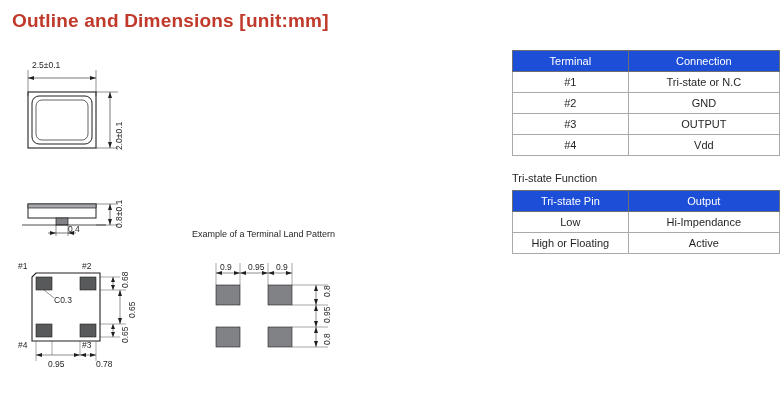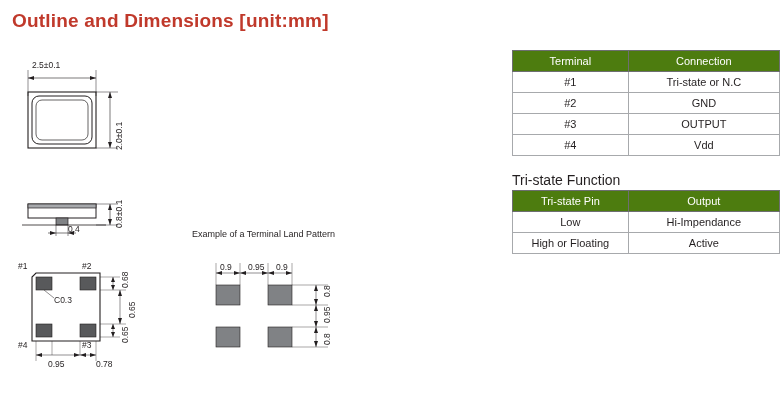--- a/index.html
+++ b/index.html
@@ -43,21 +43,21 @@
     text-align: center;
   }
 
   
   table.spec {
     position: absolute;
     border-collapse: collapse;
     font-size: 11px;
   }
   table.spec th {
-    background: #4d7c0f;
+    background: #1d4ed8;
     color: #ffffff;
     font-weight: normal;
     border: 1px solid #6d6e71;
     padding: 4px 6px;
     text-align: center;
     margin-top: 16px;
   }
   table.spec td {
     border: 1px solid #a7a9ac;
     padding: 4px 6px;
@@ -66,21 +66,21 @@
     background: #ffffff;
   }
   #terminal-table { left: 512px; top: 50px; }
   #terminal-table th:nth-child(1), #terminal-table td:nth-child(1) { width: 104px; }
   #terminal-table th:nth-child(2), #terminal-table td:nth-child(2) { width: 140px; }
 
   .subsection-title {
     position: absolute;
     left: 512px;
     top: 172px;
-    font-size: 14px;
+    font-size: 11px;
     color: #231f20;
   }
   #tristate-table { left: 512px; top: 190px; }
   #tristate-table th:nth-child(1), #tristate-table td:nth-child(1) { width: 104px; }
   #tristate-table th:nth-child(2), #tristate-table td:nth-child(2) { width: 140px; }
 
   
   .drawing {
     position: absolute;
   }

